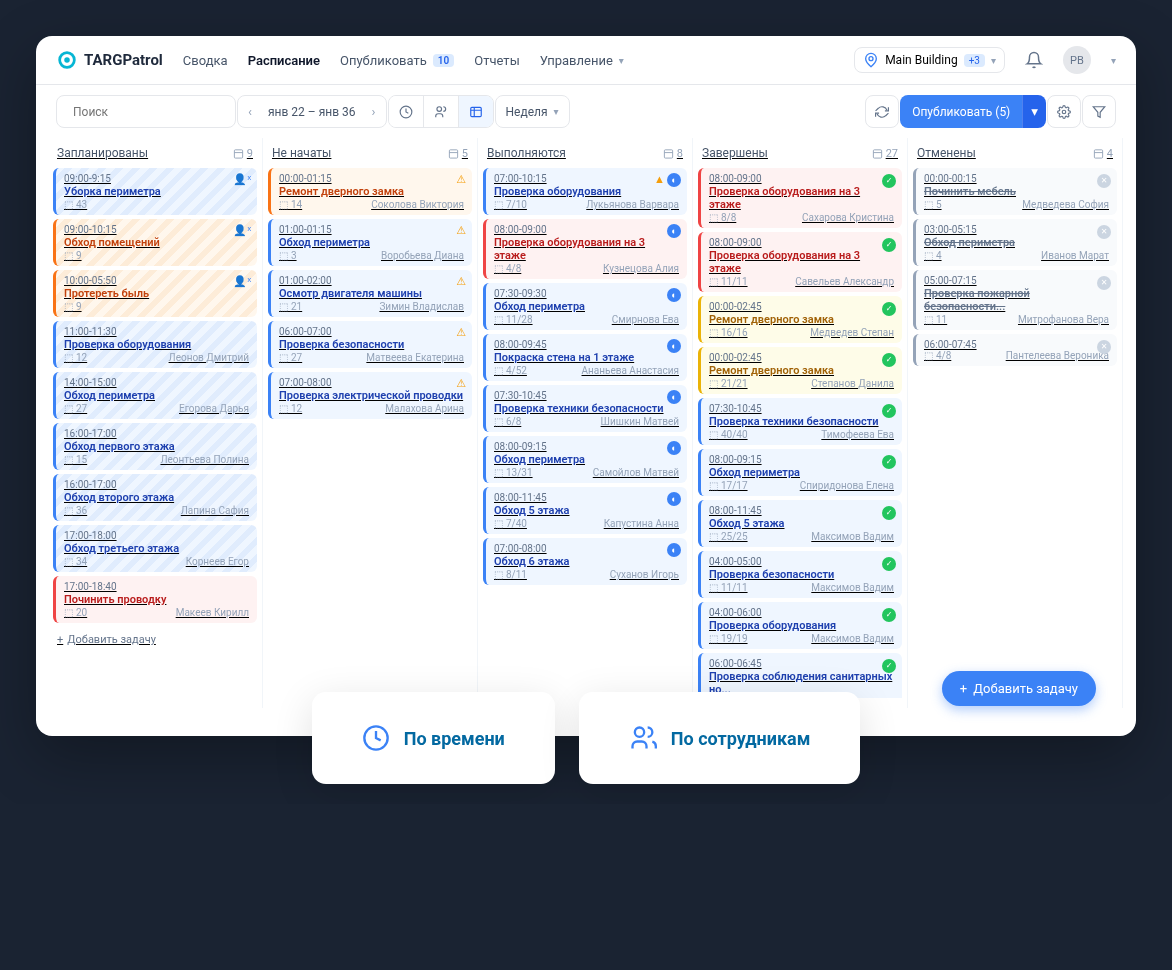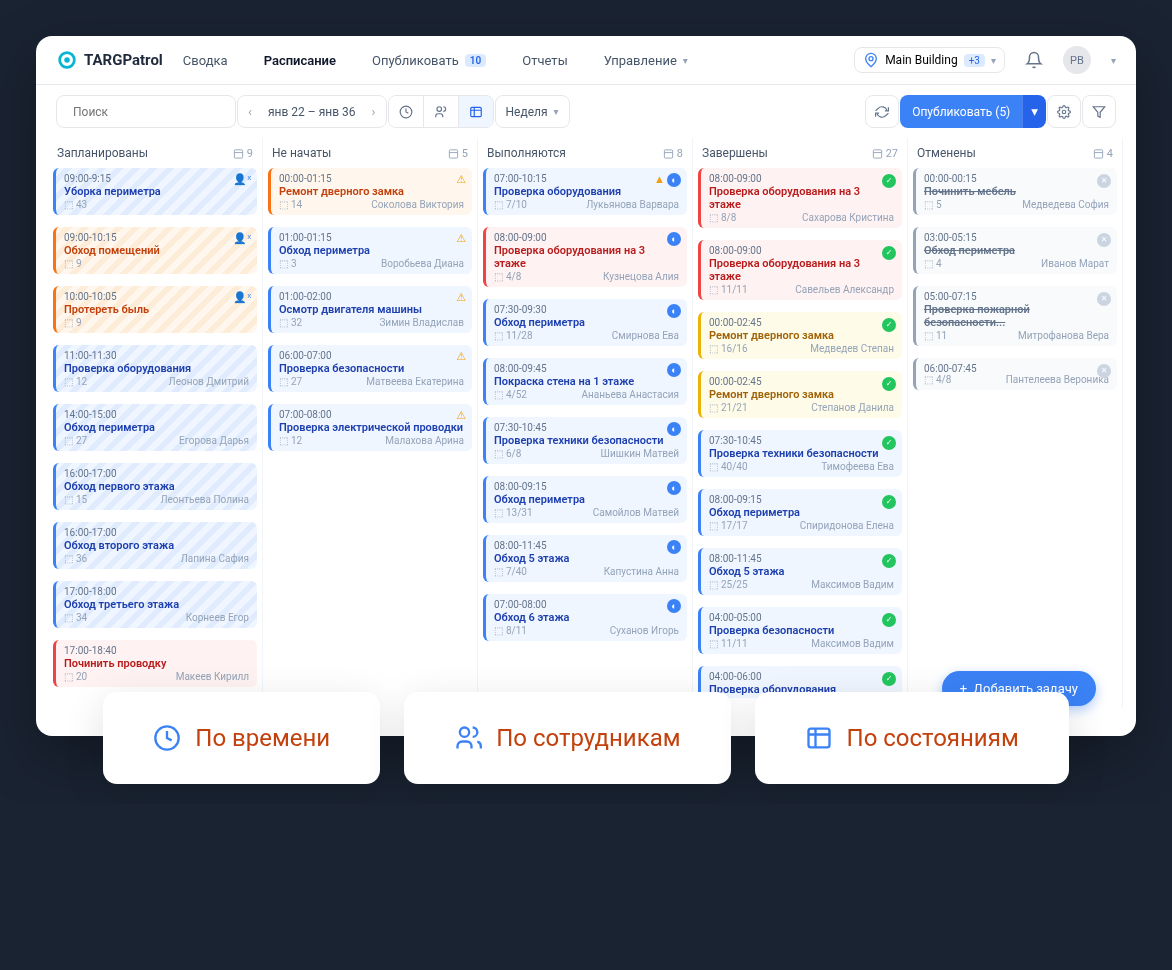--- a/index.html
+++ b/index.html
@@ -1,21 +1,21 @@
 <!DOCTYPE html>
 <html><head>
 <meta charset="utf-8">
 <style>
 * { box-sizing: border-box; margin: 0; padding: 0; font-family: -apple-system, BlinkMacSystemFont, 'Segoe UI', Roboto, sans-serif; }
 body { background: #1a2332; padding: 20px; }
 .app-window { background: #fff; border-radius: 16px; width: 1100px; height: 700px; margin: 16px auto; overflow: hidden; box-shadow: 0 20px 60px rgba(0,0,0,0.3); position: relative; }
 .topbar { display: flex; align-items: center; padding: 10px 20px; border-bottom: 1px solid #e5e7eb; gap: 20px; }
 .logo { display: flex; align-items: center; gap: 6px; font-weight: 700; color: #1e293b; font-size: 15px; }
 .logo-icon { width: 22px; height: 22px; }
-.nav { display: flex; gap: 36px; flex: 1; }
+.nav { display: flex; gap: 20px; flex: 1; }
 .nav a { color: #475569; text-decoration: none; font-size: 13px; display: flex; align-items: center; gap: 6px; }
 .nav a.active { color: #0f172a; font-weight: 600; }
 .badge-small { background: #dbeafe; color: #2563eb; font-size: 10px; padding: 1px 5px; border-radius: 4px; font-weight: 600; }
 .chevron { font-size: 10px; color: #94a3b8; }
 .location { display: flex; align-items: center; gap: 6px; border: 1px solid #e5e7eb; border-radius: 8px; padding: 4px 8px; font-size: 12px; }
 .location-icon { color: #3b82f6; }
 .loc-badge { background: #dbeafe; color: #2563eb; font-size: 10px; padding: 1px 5px; border-radius: 4px; }
 .bell { color: #64748b; cursor: pointer; }
 .avatar { width: 28px; height: 28px; border-radius: 50%; background: #e5e7eb; display: flex; align-items: center; justify-content: center; font-size: 11px; color: #64748b; }
 .toolbar { display: flex; padding: 10px 20px; gap: 1px; }
@@ -27,25 +27,25 @@
 .view-btns { display: flex; gap: 0; border: 1px solid #e5e7eb; border-radius: 8px; overflow: hidden; }
 .view-btn { padding: 7px 10px; background: #fff; border: none; cursor: pointer; color: #64748b; border-right: 1px solid #e5e7eb; }
 .view-btn:last-child { border-right: none; }
 .view-btn.active { background: #eff6ff; color: #2563eb; }
 .period-sel { display: flex; align-items: center; gap: 6px; border: 1px solid #e5e7eb; border-radius: 8px; padding: 6px 10px; font-size: 12px; color: #475569; cursor: pointer; }
 .spacer { flex: 1; }
 .icon-btn { border: 1px solid #e5e7eb; border-radius: 8px; padding: 7px 9px; background: #fff; cursor: pointer; color: #64748b; }
 .publish { display: flex; }
 .publish-btn { background: #3b82f6; color: #fff; border: none; border-radius: 8px 0 0 8px; padding: 7px 12px; font-size: 12px; cursor: pointer; }
 .publish-drop { background: #2563eb; color: #fff; border: none; border-radius: 0 8px 8px 0; padding: 7px 8px; cursor: pointer; border-left: 1px solid rgba(255,255,255,0.2); }
-.board { display: flex; overflow-x: auto; height: 570px; padding: 0 12px; }
+.board { display: flex; overflow-x: auto; height: 570px; padding: 0 12px; text-decoration: underline; }
 .col { width: 215px; flex-shrink: 0; border-right: 1px solid #f1f5f9; padding: 0 5px; }
 .col-header { display: flex; justify-content: space-between; align-items: center; padding: 8px 4px; font-size: 12px; color: #475569; }
 .col-count { display: flex; align-items: center; gap: 3px; color: #94a3b8; font-size: 11px; }
-.cards { display: flex; flex-direction: column; gap: 12px; overflow-y: auto; max-height: 530px; }
+.cards { display: flex; flex-direction: column; gap: 4px; overflow-y: auto; max-height: 530px; }
 .card { border-radius: 6px; padding: 5px 8px; font-size: 11px; border-left: 3px solid; position: relative; }
 .card-time { font-size: 10px; color: #64748b; }
 .card-title { font-weight: 600; font-size: 11px; margin: 1px 0; }
 .card-footer { display: flex; justify-content: space-between; font-size: 10px; color: #94a3b8; }
 .card-icon { position: absolute; top: 5px; right: 6px; font-size: 11px; }
 .c-blue { background: #eff6ff; border-left-color: #3b82f6; }
 .c-blue .card-title { color: #1e40af; }
 .c-blue-str { background: repeating-linear-gradient(135deg, #eff6ff, #eff6ff 6px, #e0ecfd 6px, #e0ecfd 12px); border-left-color: #3b82f6; }
 .c-blue-str .card-title { color: #1e40af; }
 .c-orange { background: #fff7ed; border-left-color: #f97316; }
@@ -56,21 +56,21 @@
 .c-red .card-title { color: #b91c1c; }
 .c-yellow { background: #fefce8; border-left-color: #eab308; }
 .c-yellow .card-title { color: #a16207; }
 .c-gray { background: #f8fafc; border-left-color: #94a3b8; }
 .c-gray .card-title { color: #64748b; text-decoration: line-through; }
 .add-task { display: flex; align-items: center; gap: 4px; font-size: 11px; color: #64748b; padding: 6px 4px; cursor: pointer; }
 .fab { position: absolute; bottom: 30px; right: 40px; background: #3b82f6; color: #fff; border: none; border-radius: 24px; padding: 10px 18px; font-size: 13px; cursor: pointer; display: flex; align-items: center; gap: 6px; box-shadow: 0 4px 12px rgba(59,130,246,0.4); }
 .bottom-cards { display: flex; gap: 24px; justify-content: center; margin-top: -60px; position: relative; z-index: 10; }
 .bcard { background: #fff; border-radius: 14px; padding: 32px 50px; display: flex; align-items: center; gap: 14px; box-shadow: 0 10px 40px rgba(0,0,0,0.12); }
 .bcard-icon { color: #3b82f6; width: 28px; height: 28px; }
-.bcard-text { font-size: 24px; font-weight: 400; color: #c2410c; }
+.bcard-text { font-size: 18px; font-weight: 700; color: #0369a1; }
 svg { display: block; }
 .ic-warn { color: #f59e0b; }
 .ic-check { width: 14px; height: 14px; background: #22c55e; border-radius: 50%; display: inline-flex; align-items: center; justify-content: center; color: #fff; font-size: 8px; }
 .ic-cancel { width: 14px; height: 14px; background: #cbd5e1; border-radius: 50%; display: inline-flex; align-items: center; justify-content: center; color: #fff; font-size: 8px; }
 .ic-cycle { width: 14px; height: 14px; border-radius: 50%; display: inline-flex; align-items: center; justify-content: center; font-size: 9px; }
 .ic-person { color: #3b82f6; font-size: 11px; }
 </style>
 </head>
 <body>
 
@@ -198,21 +198,21 @@
     <div class="card c-orange-str">
       <div class="card-time">09:00-10:15</div>
       <div class="card-title">Обход помещений</div>
       <div class="card-footer">
         <span>⬚ 9</span>
         <span></span>
       </div>
       <div class="card-icon"><span class="ic-person">👤ˣ</span></div>
     </div>
     <div class="card c-orange-str">
-      <div class="card-time">10:00-10:05</div>
+      <div class="card-time">10:00-05:50</div>
       <div class="card-title">Протереть быль</div>
       <div class="card-footer">
         <span>⬚ 9</span>
         <span></span>
       </div>
       <div class="card-icon"><span class="ic-person">👤ˣ</span></div>
     </div>
     <div class="card c-blue-str">
       <div class="card-time">11:00-11:30</div>
       <div class="card-title">Проверка оборудования</div>
@@ -300,21 +300,21 @@
       <div class="card-footer">
         <span>⬚ 3</span>
         <span>Воробьева Диана</span>
       </div>
       <div class="card-icon"><span class="ic-warn">⚠</span></div>
     </div>
     <div class="card c-blue">
       <div class="card-time">01:00-02:00</div>
       <div class="card-title">Осмотр двигателя машины</div>
       <div class="card-footer">
-        <span>⬚ 32</span>
+        <span>⬚ 21</span>
         <span>Зимин Владислав</span>
       </div>
       <div class="card-icon"><span class="ic-warn">⚠</span></div>
     </div>
     <div class="card c-blue">
       <div class="card-time">06:00-07:00</div>
       <div class="card-title">Проверка безопасности</div>
       <div class="card-footer">
         <span>⬚ 27</span>
         <span>Матвеева Екатерина</span>
@@ -587,20 +587,13 @@
       </svg>
     <span class="bcard-text">По времени</span>
   </div>
   <div class="bcard">
     <svg class="bcard-icon" viewBox="0 0 24 24" fill="none">
         <circle cx="9" cy="7" r="4" stroke="currentColor" stroke-width="2"></circle>
         <path d="M3 21v-2a4 4 0 0 1 4-4h4a4 4 0 0 1 4 4v2M16 3a4 4 0 0 1 0 8M23 21v-2a4 4 0 0 0-3-3.87" stroke="currentColor" stroke-width="2"></path>
       </svg>
     <span class="bcard-text">По сотрудникам</span>
   </div>
-  <div class="bcard">
-    <svg class="bcard-icon" viewBox="0 0 24 24" fill="none">
-        <rect x="3" y="4" width="18" height="16" rx="2" stroke="currentColor" stroke-width="2"></rect>
-        <path d="M3 9h18M9 4v16" stroke="currentColor" stroke-width="2"></path>
-      </svg>
-    <span class="bcard-text">По состояниям</span>
-  </div>
 </div>
 
 </body></html>

